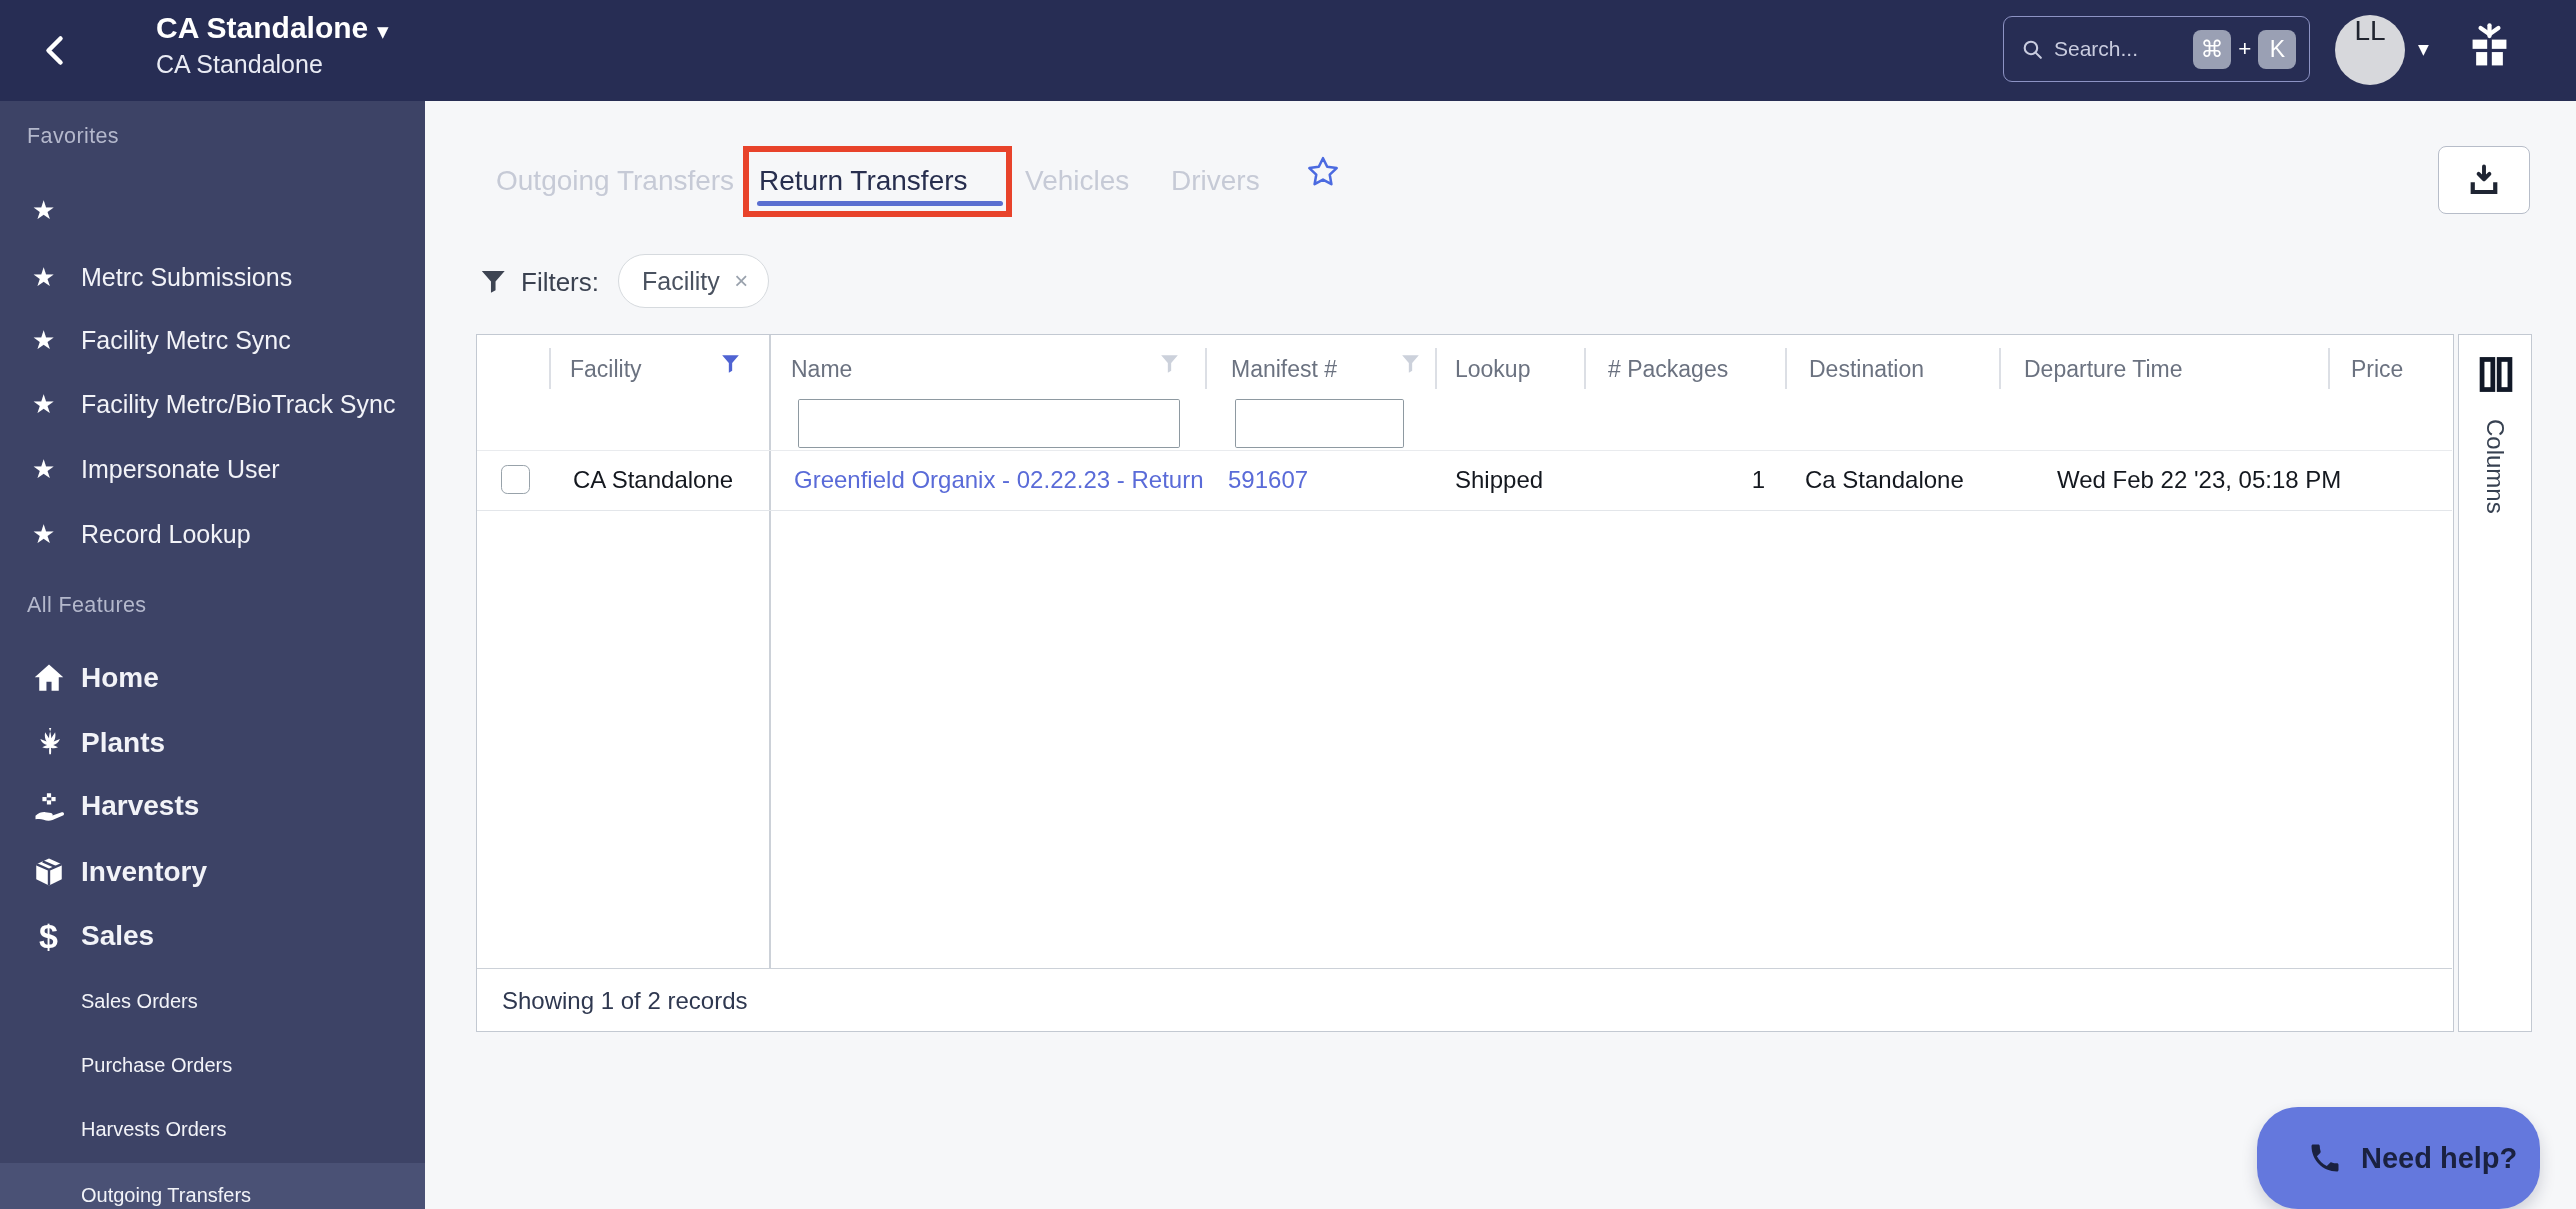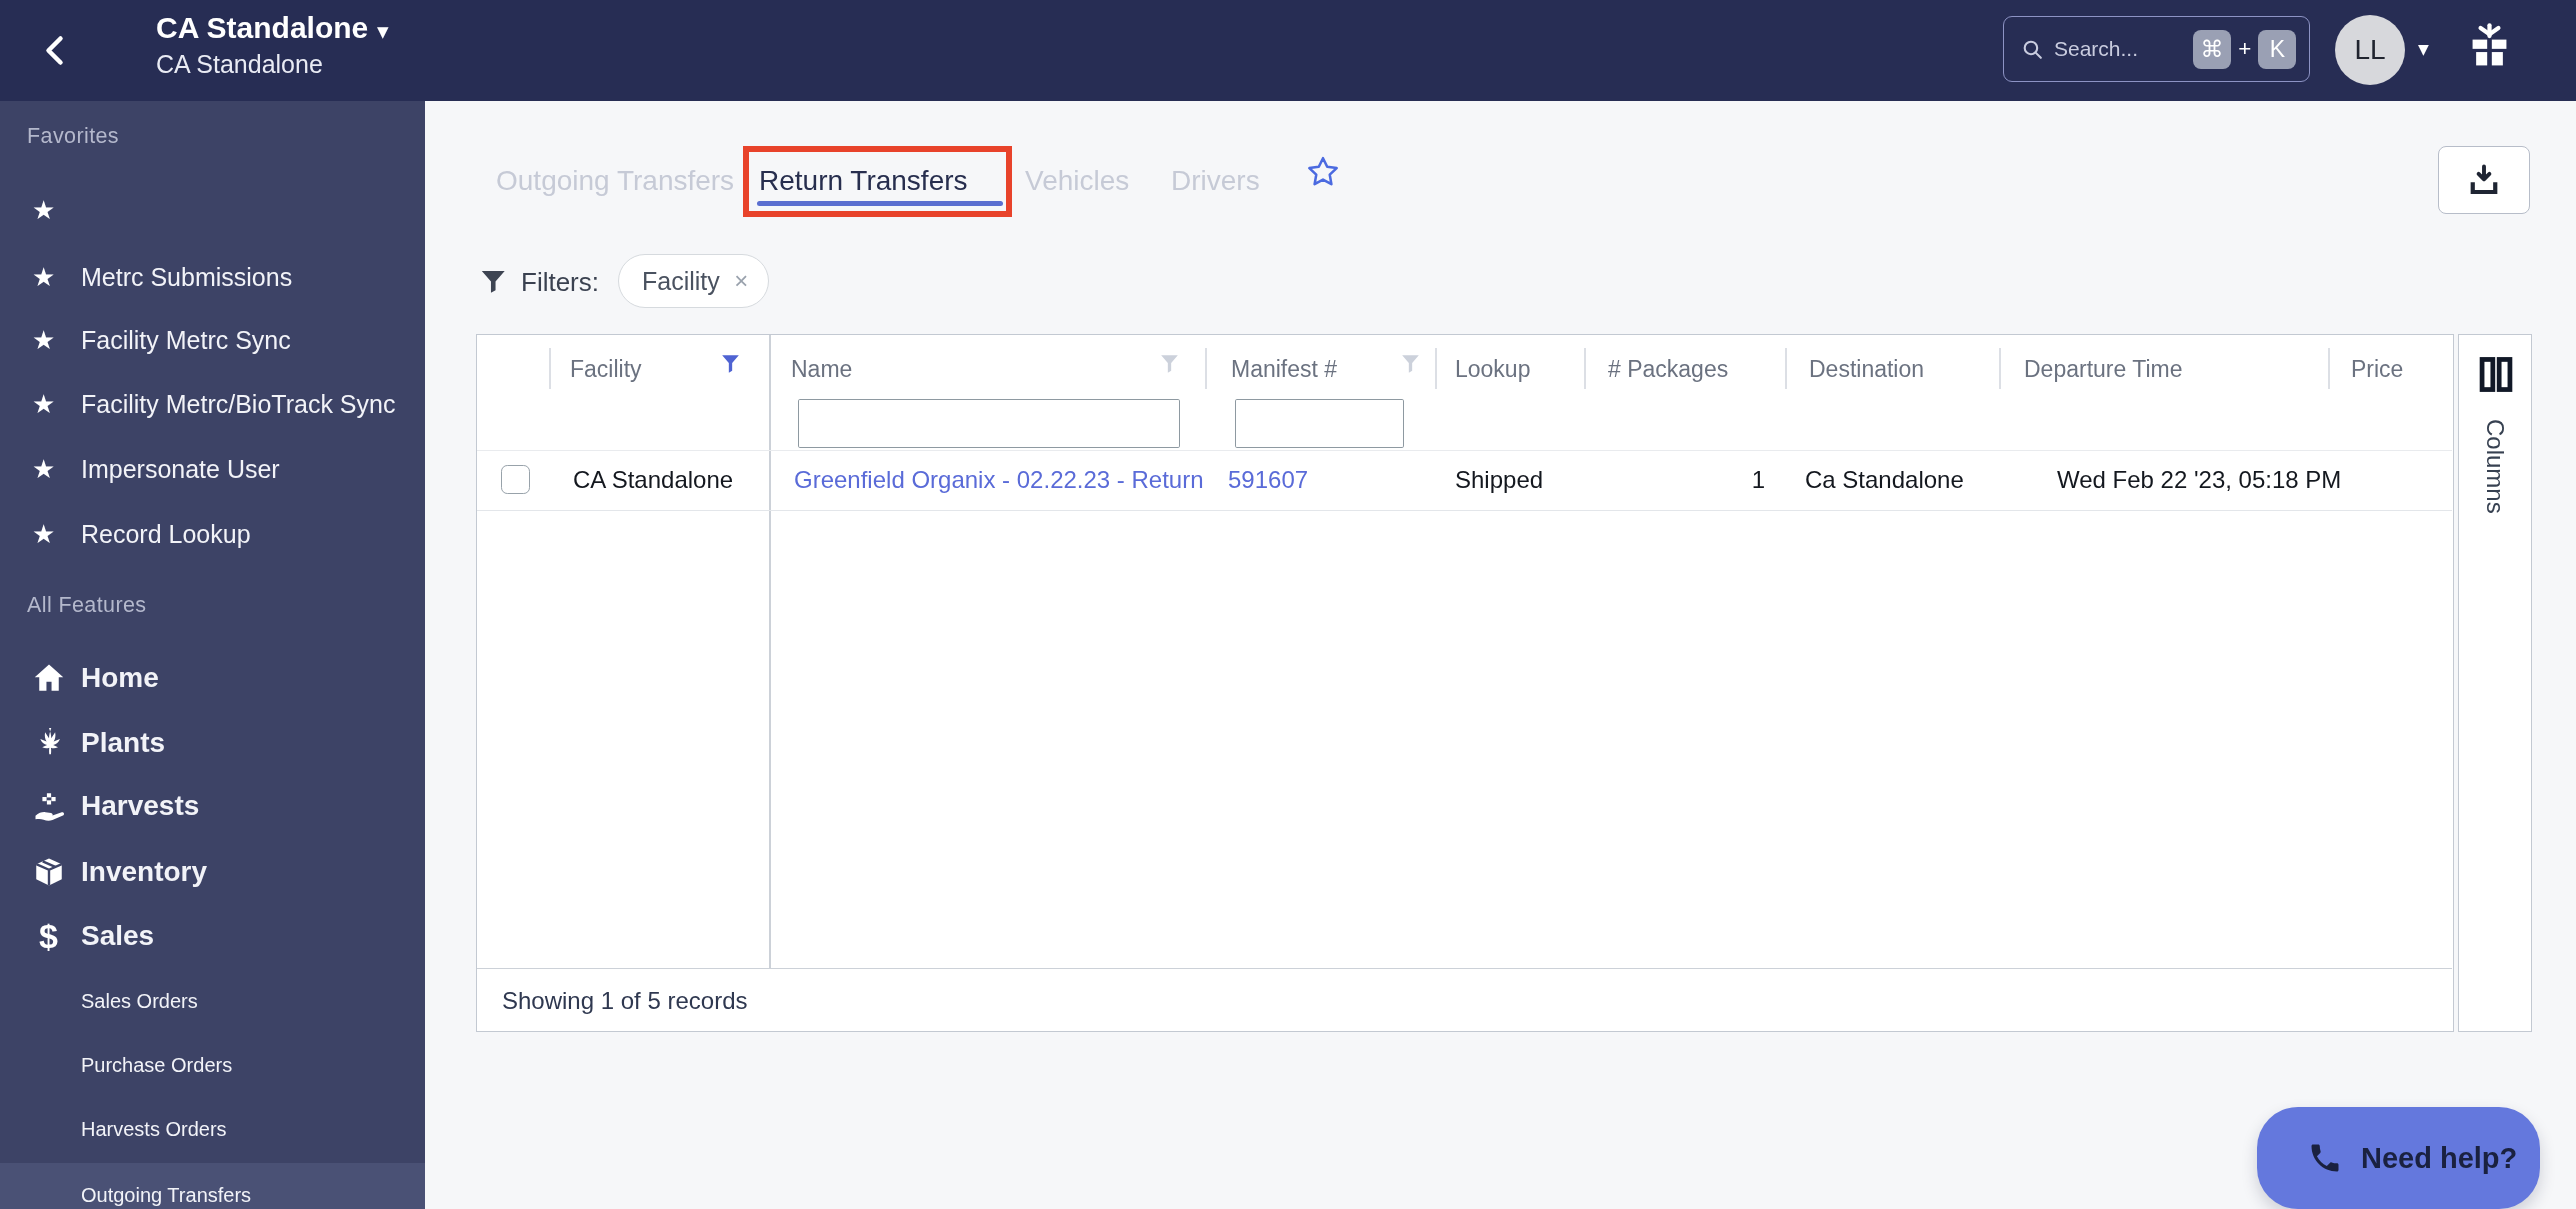--- a/index.html
+++ b/index.html
@@ -11,21 +11,21 @@
   .topbar { position:absolute; left:0; top:0; width:2576px; height:101px; background:#272d54; z-index:30; }
   .tb-title { position:absolute; left:156px; top:10.8px; font-size:30px; font-weight:bold; color:#ffffff; cursor:pointer; }
   .tb-caret { position:absolute; left:377px; top:18px; font-size:23px; color:#ffffff; }
   .tb-sub { position:absolute; left:156px; top:50px; font-size:25px; color:#e9ebf4; }
   .back-btn { position:absolute; left:38px; top:30.5px; width:36px; height:39px; cursor:pointer; }
   .searchbox { position:absolute; left:2003px; top:16px; width:307px; height:66px; border:1.8px solid #8d93c4; border-radius:9px; display:flex; align-items:center; padding:0 12.6px 0 16px; cursor:text; }
   .search-ph { font-size:21px; color:#c9ccdf; margin-left:9px; }
   .kbd { height:39px; min-width:38px; padding:0 7.2px; background:#9aa0b4; border-radius:8px; color:#ffffff; font-size:23px; display:flex; align-items:center; justify-content:center; }
   .kbd-plus { color:#ffffff; font-size:22.4px; margin:0 7.2px; }
   .keys { margin-left:auto; display:flex; align-items:center; }
-  .avatar { position:absolute; left:2335px; top:15.3px; width:70px; height:70px; border-radius:50%; background:#d7d8dc; display:flex; align-items:center; justify-content:center; font-size:28px; color:#20242f; cursor:pointer; }
+  .avatar { position:absolute; left:2335px; top:15.3px; width:70px; height:70px; border-radius:50%; background:#d7d8dc; display:flex; justify-content:center; font-size:28px; color:#20242f; cursor:pointer; }
   .av-caret { position:absolute; left:2418px; top:36px; font-size:21.5px; color:#ffffff; cursor:pointer; }
   .gift { position:absolute; left:2461px; top:18px; width:57px; height:61px; cursor:pointer; }
 
   
   .sidebar { position:absolute; left:0; top:101px; width:425px; height:1109px; background:#3d4366; overflow:hidden; z-index:20; }
   .side-label { position:absolute; left:27px; font-size:21.5px; color:#b4b8cc; letter-spacing:0.4px; }
   .side-item { position:absolute; left:0; width:425px; height:64px; display:flex; align-items:center; cursor:pointer; }
   .side-item .star { position:absolute; left:32px; font-size:26px; color:#ffffff; }
   .side-item .lbl { position:absolute; left:81px; font-size:25px; color:#f2f3f8; white-space:nowrap; }
   .side-main { height:65px; }
@@ -278,21 +278,21 @@
       <div class="cell link" style="left:317px;">Greenfield Organix - 02.22.23 - Return</div>
       <div class="cell link" style="left:751px;">591607</div>
       <div class="cell" style="left:978px;">Shipped</div>
       <div class="cell" style="left:1107px;width:181px;text-align:right;">1</div>
       <div class="cell" style="left:1328px;">Ca Standalone</div>
       <div class="cell" style="left:1580px;">Wed Feb 22 '23, 05:18 PM</div>
       <div class="cell" style="left:1865px;"></div>
     </div>
 
     <div class="tfoot">
-      <div class="txt">Showing 1 of 5 records</div>
+      <div class="txt">Showing 1 of 2 records</div>
     </div>
   </div>
 
   <div class="colpanel">
     <span class="ic">
       <svg viewBox="0 0 24 24" width="38" height="39">
         <rect x="3.2" y="2.5" width="6.8" height="19" fill="none" stroke="#111827" stroke-width="3"></rect>
         <rect x="14" y="2.5" width="6.8" height="19" fill="none" stroke="#111827" stroke-width="3"></rect>
       </svg>
     </span>

